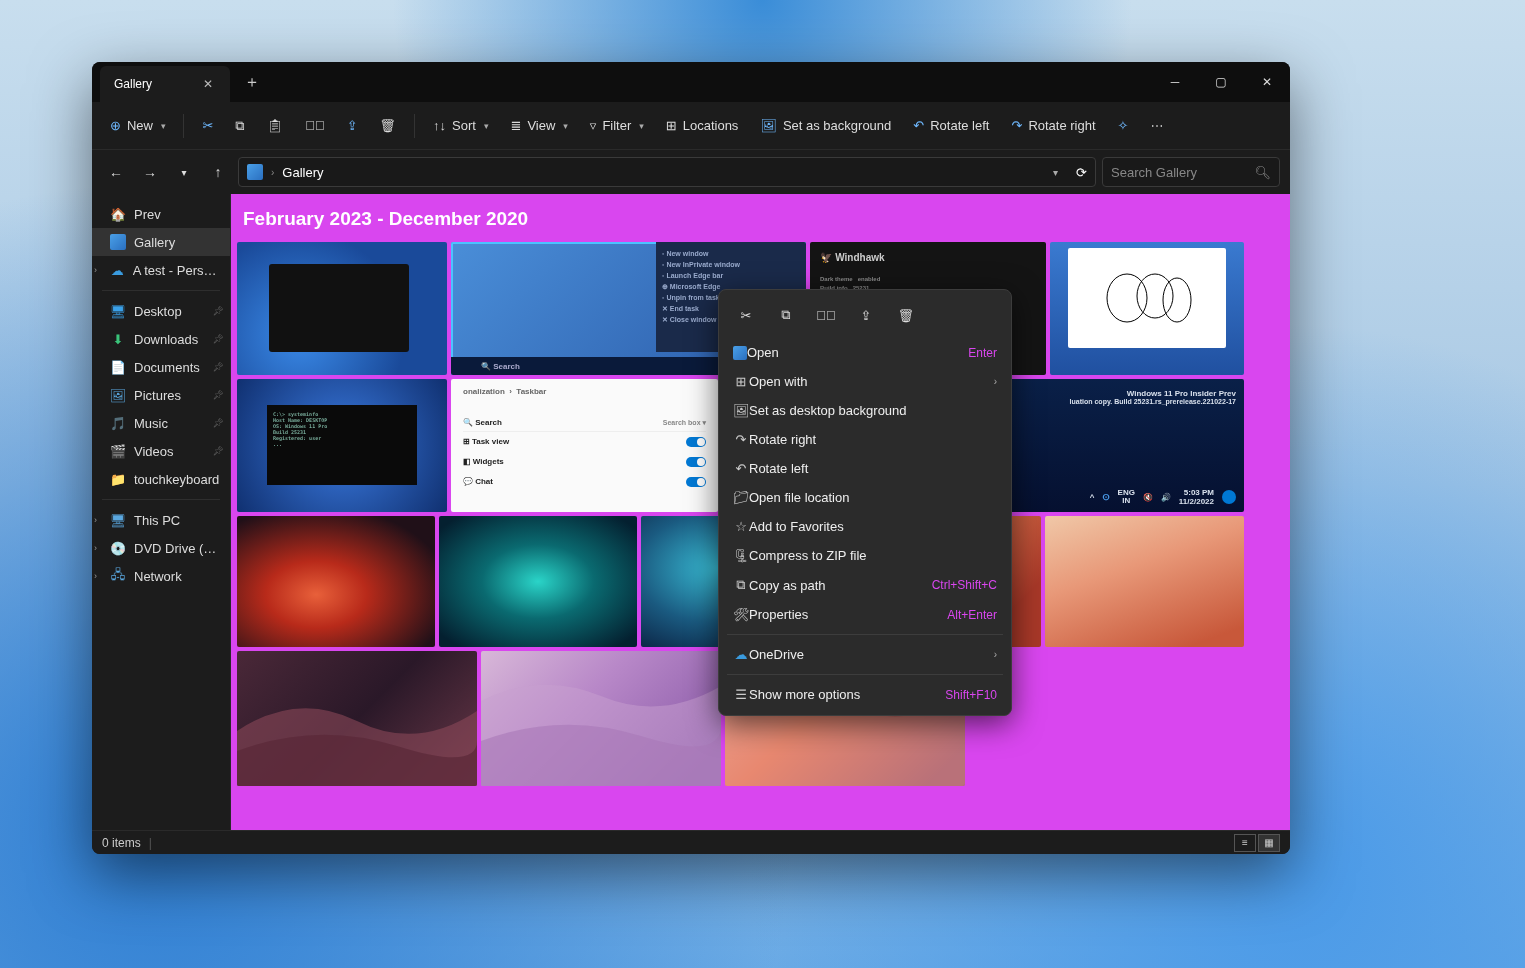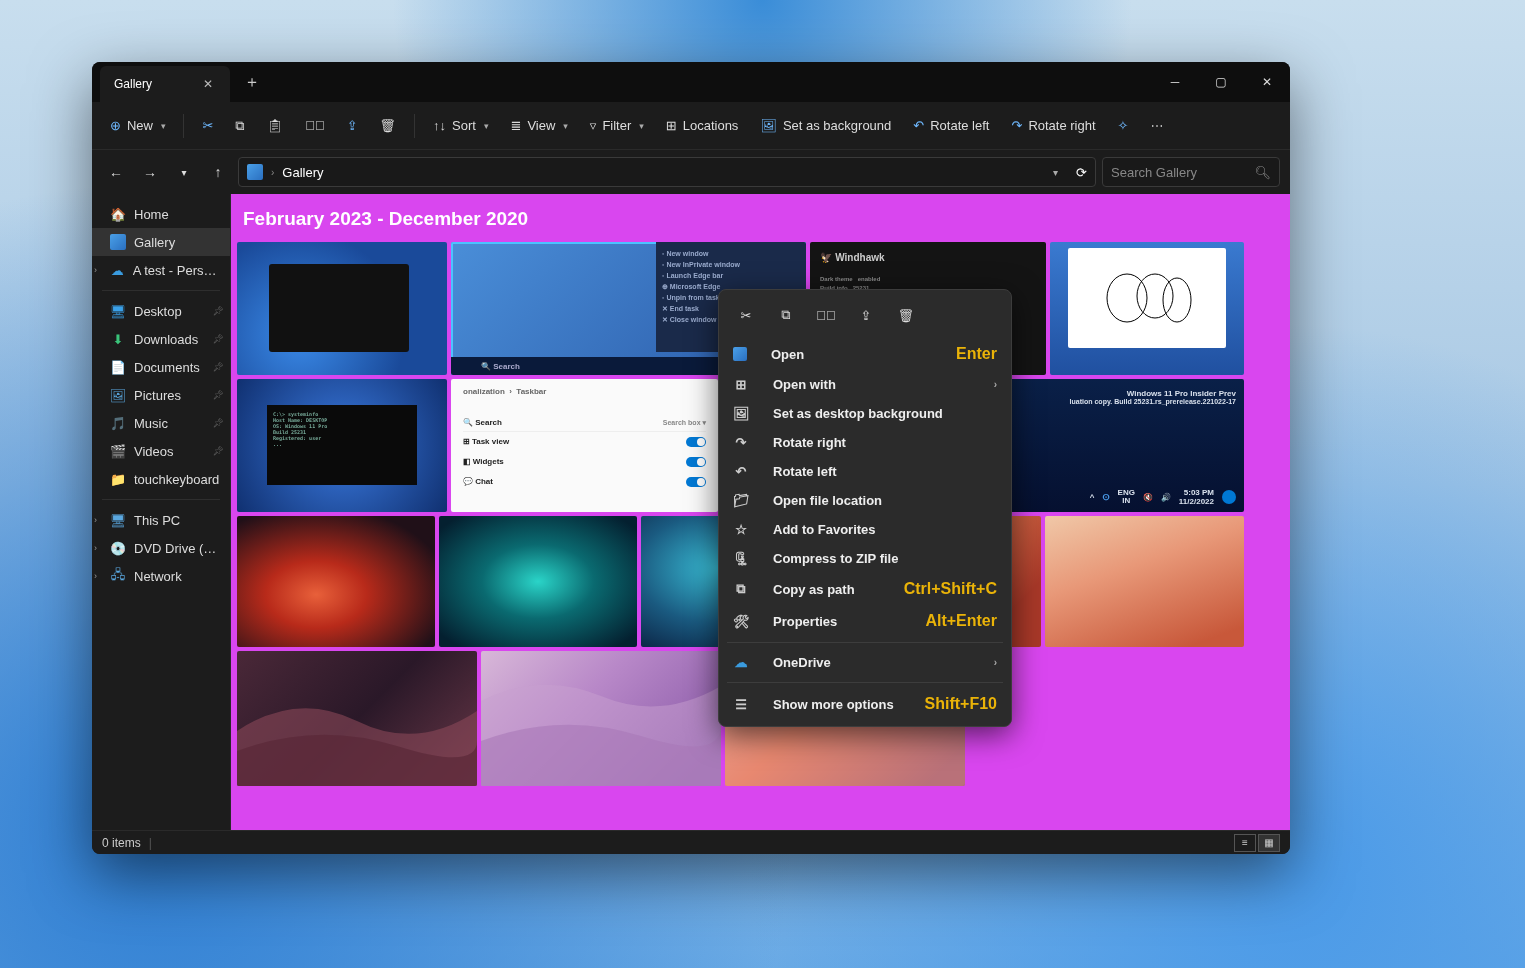--- a/index.html
+++ b/index.html
@@ -50,23 +50,23 @@
 .thumb { position: absolute; background: #222; border-radius: 2px; overflow: hidden; font-weight: bold; }
 .thumb.sel { outline: 2px solid #4cc2ff; outline-offset: -2px; }
 .th-inner { width: 100%; height: 100%; }
 .statusbar { height: 24px; display: flex; align-items: center; padding: 1px 10px; font-size: 12px; color: #ccc; background: #1c1c1c; border-top: 1px solid #2a2a2a; }
 .statusbar .spacer { flex: 1; }
 .view-toggle { width: 22px; height: 18px; border: 1px solid #555; margin-left: 2px; display: flex; align-items: center; justify-content: center; font-size: 10px; cursor: pointer; }
 
 .ctx { position: absolute; left: 718px; top: 289px; width: 294px; background: #2b2b2b; border-radius: 8px; box-shadow: 0 8px 30px rgba(0,0,0,0.6); padding: 6px 0; font-size: 13px; color: #eee; z-index: 10; border: 1px solid #3c3c3c; }
 .ctx-top { display: flex; gap: 6px; padding: 4px 10px 8px 10px; }
 .ctx-top .cbtn { width: 34px; height: 30px; display: flex; align-items: center; justify-content: center; border-radius: 4px; cursor: pointer; color: #ddd; }
-.ctx-item { display: flex; align-items: center; gap: 24px; padding: 7px 14px; cursor: pointer; position: relative; font-weight: bold; }
+.ctx-item { display: flex; align-items: center; gap: 0; padding: 7px 14px; cursor: pointer; position: relative; }
 .ctx-item .ci-icon { width: 16px; text-align: center; font-size: 13px; color: #ccc; }
-.ctx-item .short { margin-left: auto; color: #eab308; font-size: 16px; }
+.ctx-item .short { margin-left: auto; color: #d946ef; font-size: 12px; }
 .ctx-item .arrow { margin-left: auto; font-size: 10px; color: #aaa; }
 .ctx-sep { height: 1px; background: #3d3d3d; margin: 5px 8px; }
 svg { display: block; }
 </style>
 </head>
 <body>
 <div class="bg-swirl"></div>
 
 <div class="window">
 
@@ -165,21 +165,21 @@
       <span style="flex:1">Search Gallery</span>
       <span>🔍︎</span>
     </div>
   </div>
 
   <div class="body">
 
     <div class="sidebar">
       <div class="side-item">
           <span class="si-icon">🏠</span>
-          <span>Home</span>
+          <span>Prev</span>
         </div>
       <div class="side-item sel">
           <span class="si-icon" style="background:linear-gradient(135deg,#4aa0e8,#2a6fc0);border-radius:2px"></span>
           <span>Gallery</span>
         </div>
       <div class="side-item">
           <span class="chevl">›</span>
           <span class="si-icon" style="color:#3a9bde">☁</span>
           <span style="white-space:nowrap;overflow:hidden;text-overflow:ellipsis;max-width:95px">A test - Personal</span>
         </div>

